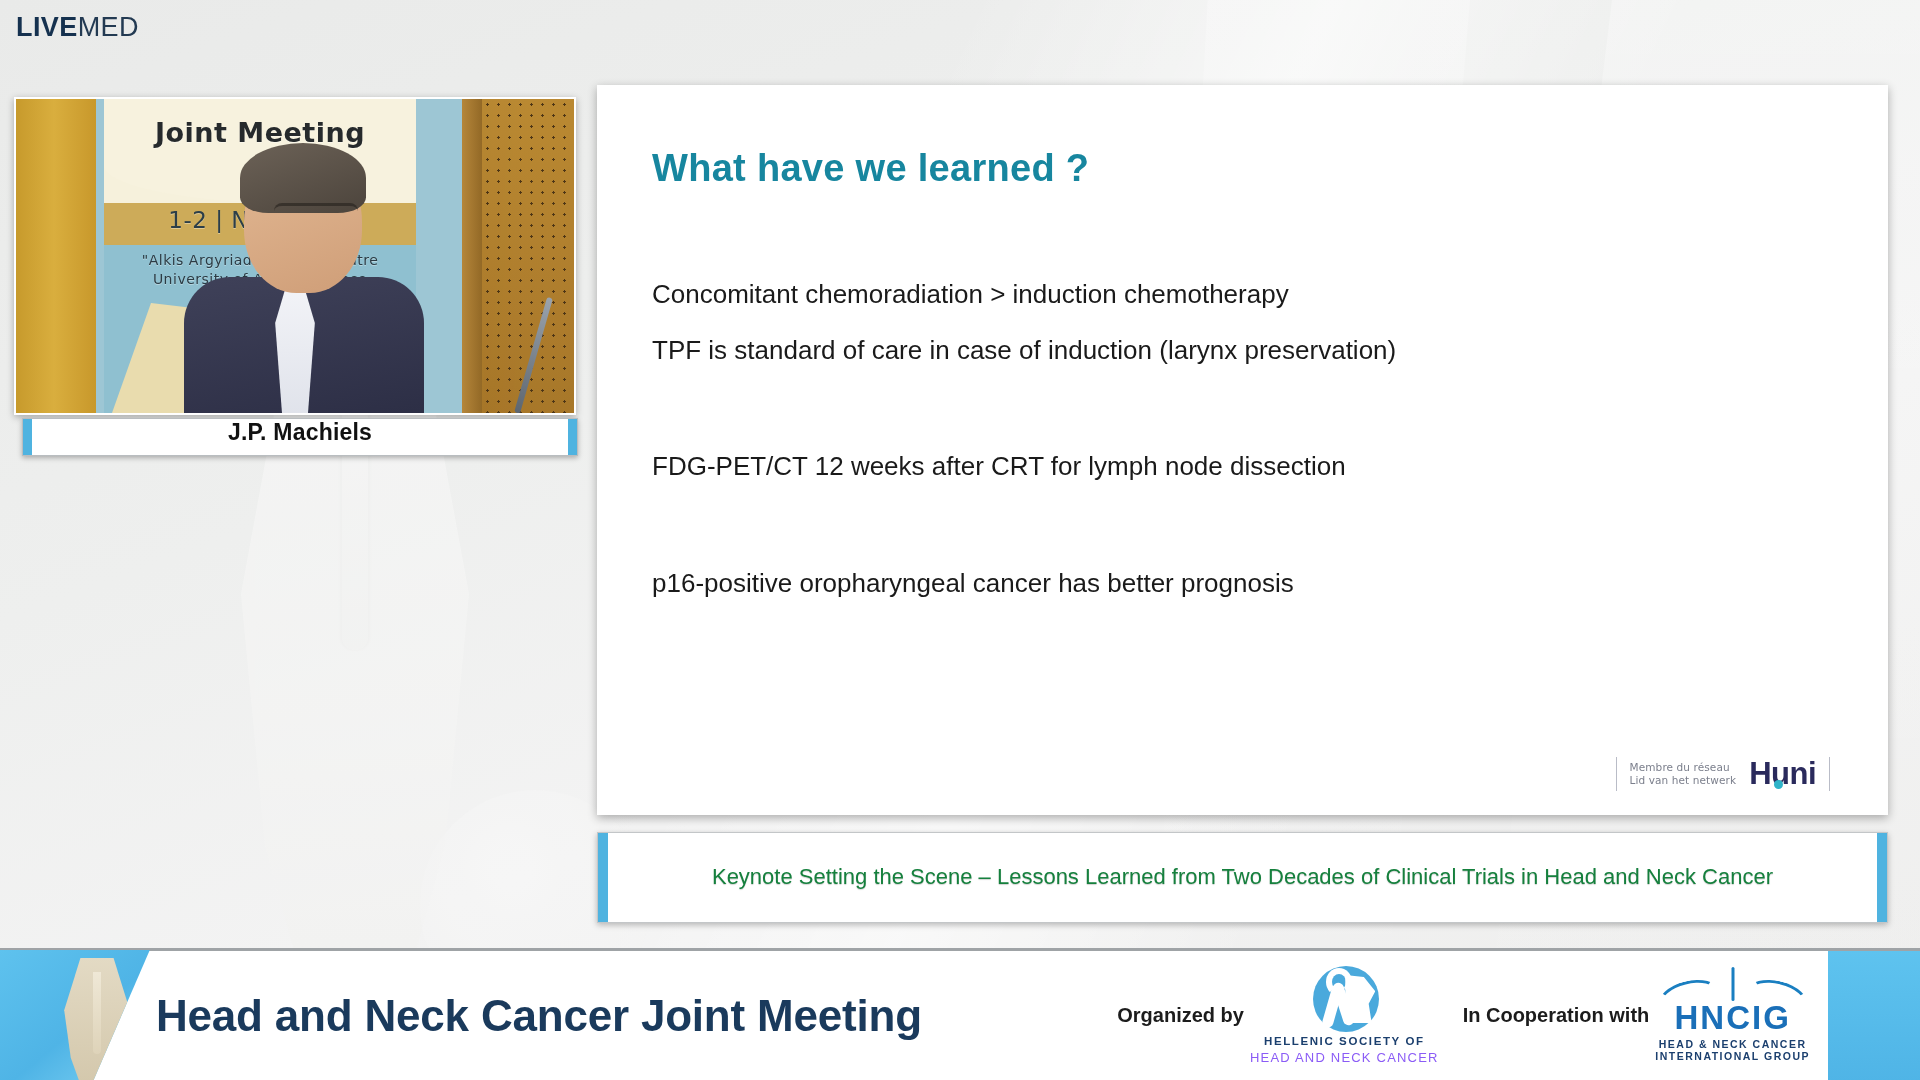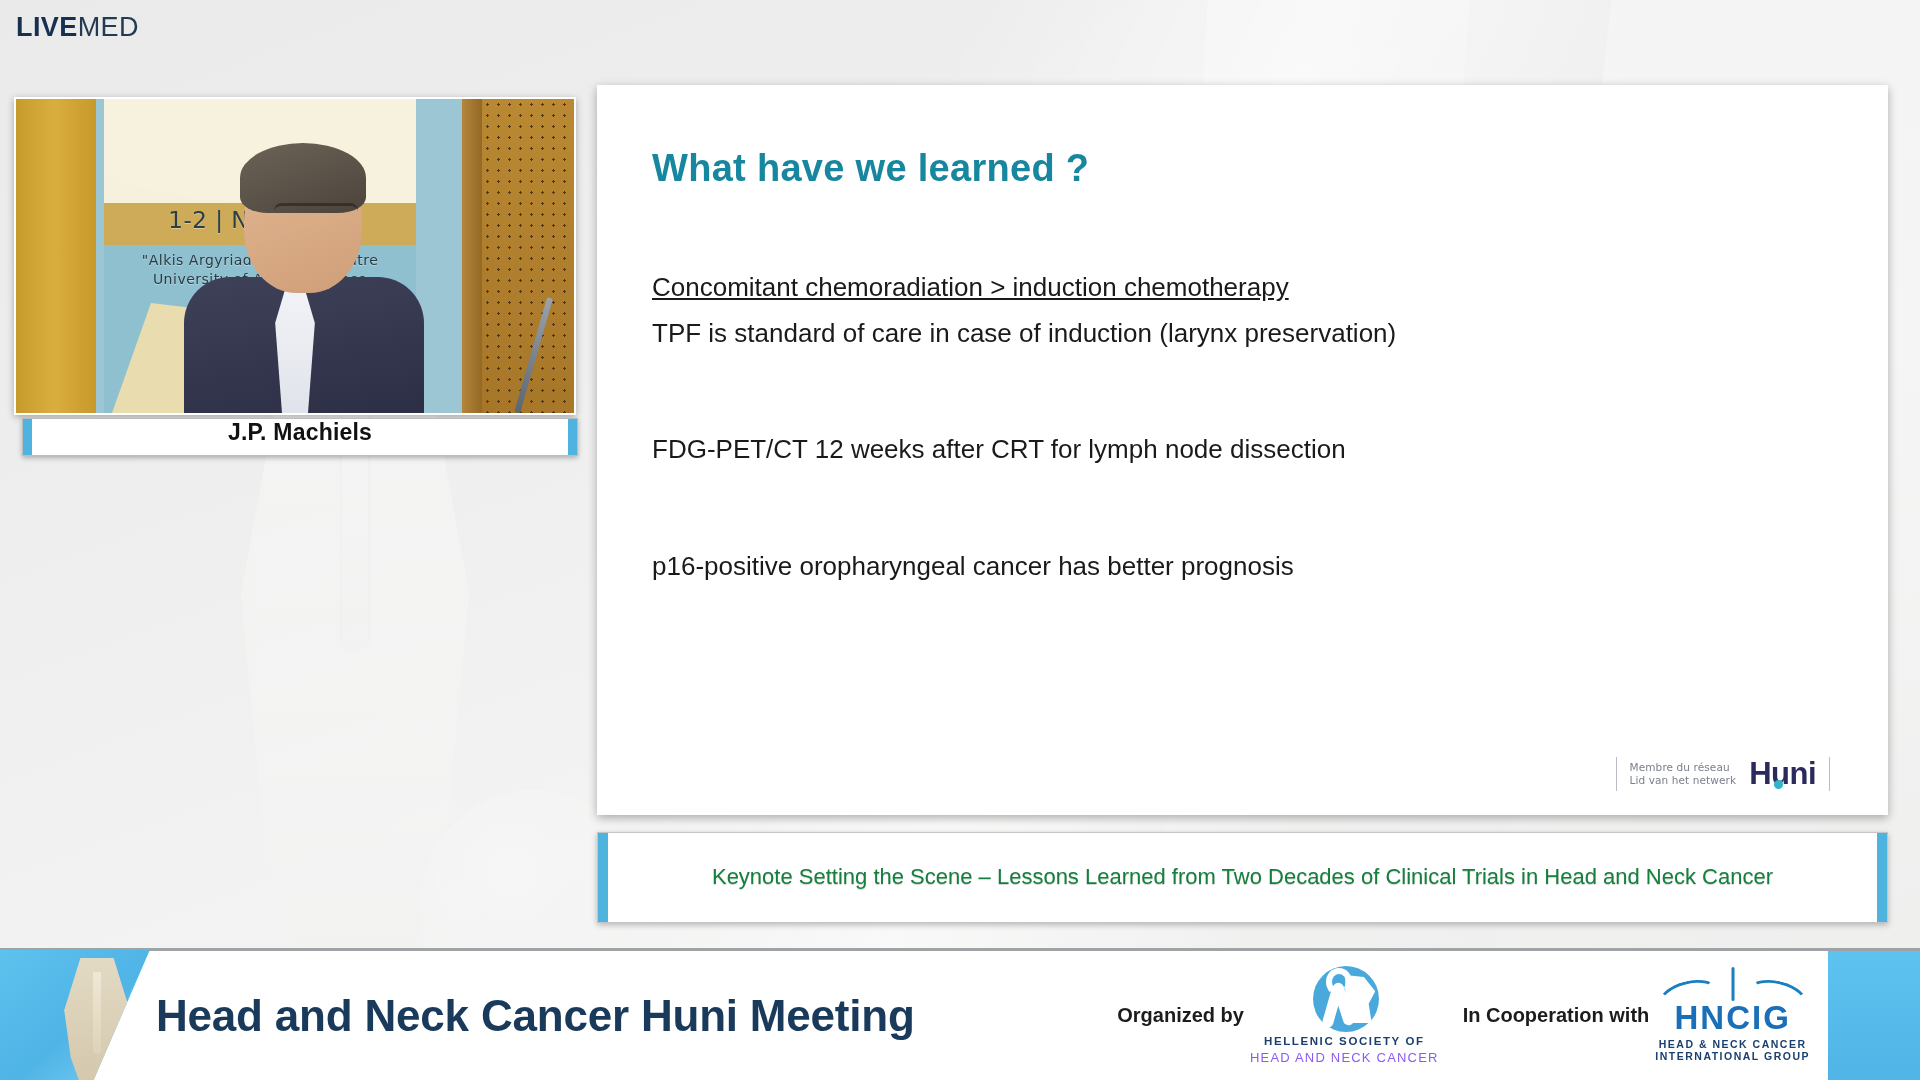--- a/index.html
+++ b/index.html
@@ -194,22 +194,22 @@
     letter-spacing:.3px;
     margin-top:20px;
   }
   .slide-body { position:absolute; left:53px; top:180px; right:40px; }
   .bullet {
     font-family:"Liberation Sans", sans-serif;
     font-size:26px; color:#1a1a1a;
     line-height:1.25;
     white-space:nowrap;
   }
-  .bullet.b1 { margin-top:4px;text-decoration:underline; }
-  .bullet.b2 { margin-top:13px; }
+  .bullet.b1 { margin-top:11px; }
+  .bullet.b2 { margin-top:23px; }
   .bullet.b3 { margin-top:84px; }
   .bullet.b4 { margin-top:84px; }
 
   
   .huni {
     position:absolute; right:56px; bottom:20px;
     display:flex; align-items:center; gap:13px;
     height:38px;
   }
   .huni .rule { width:1px; height:34px; background:#b9bcc7; }
@@ -356,20 +356,21 @@
 <div class="brand">
   <span class="b-live">LIVE</span><span class="b-med">MED</span>
 </div>
 
 <div class="video-panel">
   <div class="vid">
     <div class="vid-banner-top"></div>
     <div class="vid-banner-mid"></div>
     <div class="vid-banner-bot"></div>
     <div class="vid-sand"></div>
+    <div class="vid-text vid-t1">Joint  Meeting</div>
     <div class="vid-text vid-t2">1-2 | NOV 2024</div>
     <div class="vid-text vid-t3" style="white-space:pre-line;">"Alkis Argyriadis" Amphitheatre
 University of Athens, Greece</div>
     <div class="pegboard"></div>
     <div class="spk-body"></div>
     <div class="spk-shirt"></div>
     <div class="spk-head"></div>
     <div class="spk-hair"></div>
     <div class="spk-glass"></div>
     <div class="spk-mic"></div>
@@ -407,21 +408,21 @@
   <span>Keynote Setting the Scene – Lessons Learned from Two Decades of Clinical Trials in Head and Neck Cancer</span>
 </div>
 
 <div class="footer">
   <div class="foot-art">
     <div class="foot-fig">
       <div class="foot-fig-nose"></div>
     </div>
   </div>
 
-  <div class="foot-title">Head and Neck Cancer Huni Meeting</div>
+  <div class="foot-title">Head and Neck Cancer Joint Meeting</div>
 
   <div class="foot-credits">
 
     <div class="credit">
       <div class="credit-label">Organized by</div>
       <div class="hs-logo">
         <div class="hs-mark">
           <div class="hs-circle"></div>
           <div class="hs-face"></div>
           <div class="hs-ribbon">

